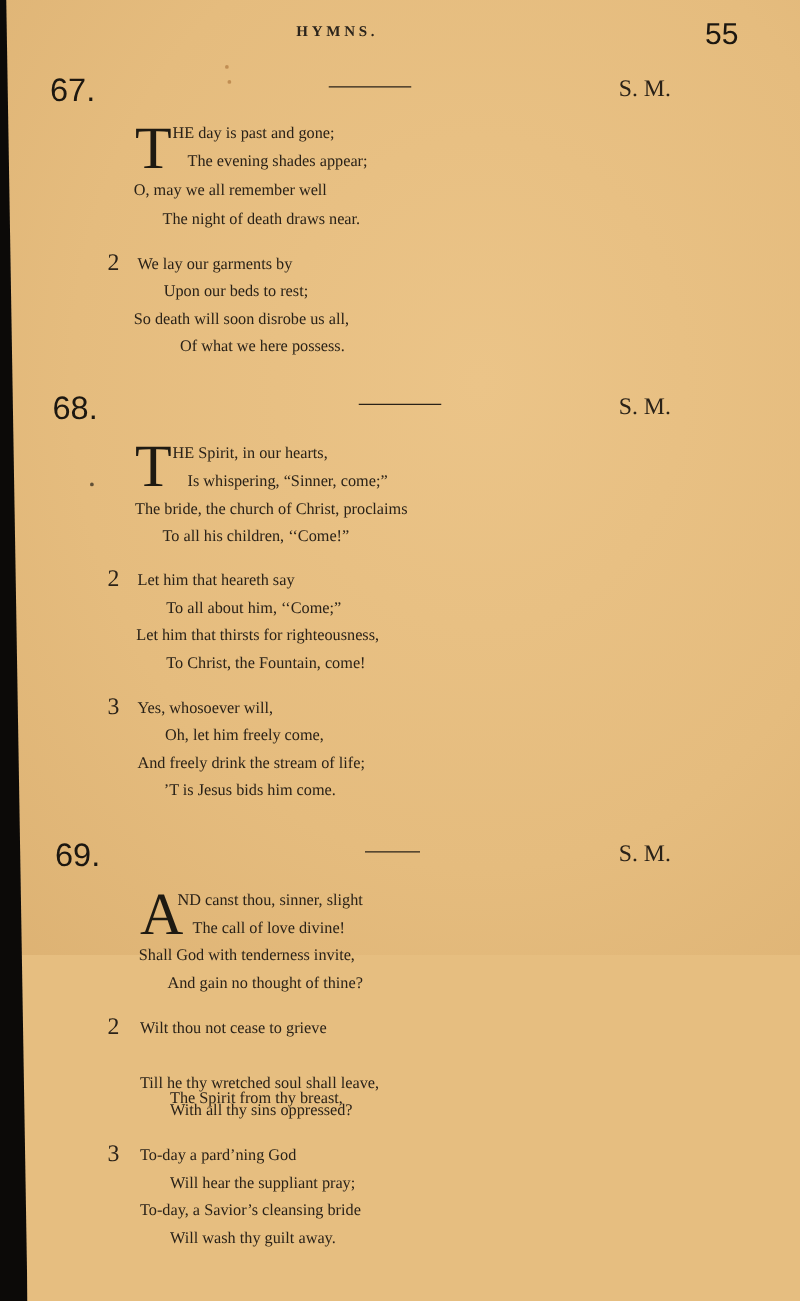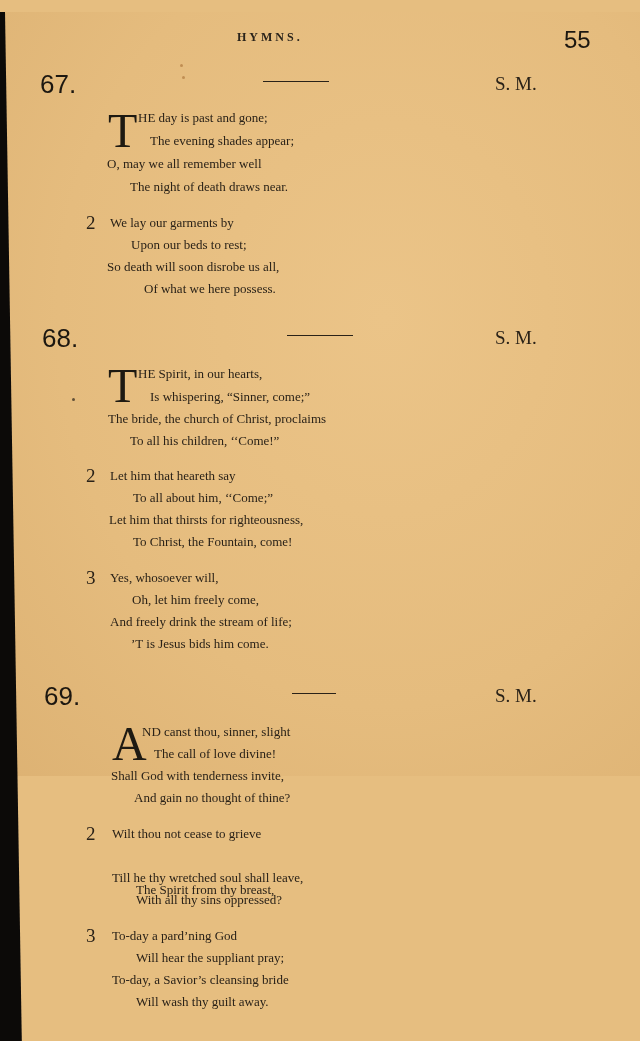--- a/index.html
+++ b/index.html
@@ -3,21 +3,21 @@
   <meta charset="utf-8">
   <style>
     html, body { margin: 0; padding: 0; }
     body {
       width: 640px; height: 1041px; overflow: hidden; position: relative;
       background: #e6be80;
       font-family: "DejaVu Serif", "Liberation Serif", serif;
       color: #2a2218;
     }
     .page {
-      position: absolute; left: 0; top: 12px; width: 640px; height: 764px;
+      position: absolute; left: 0; top: 0; width: 640px; height: 764px;
       background: radial-gradient(ellipse at 60% 40%, #ebc488 0%, #e5bc7e 60%, #ddb273 100%);
     }
     .binding {
       position: absolute; left: 0; top: 0; width: 24px; height: 1041px;
       background: #0c0a08;
       clip-path: polygon(0 0, 5px 0, 22px 100%, 0 100%);
     }
     .running-head {
       position: absolute; top: 18px; left: 237px;
       font-size: 12px; letter-spacing: 3px; font-weight: bold;

